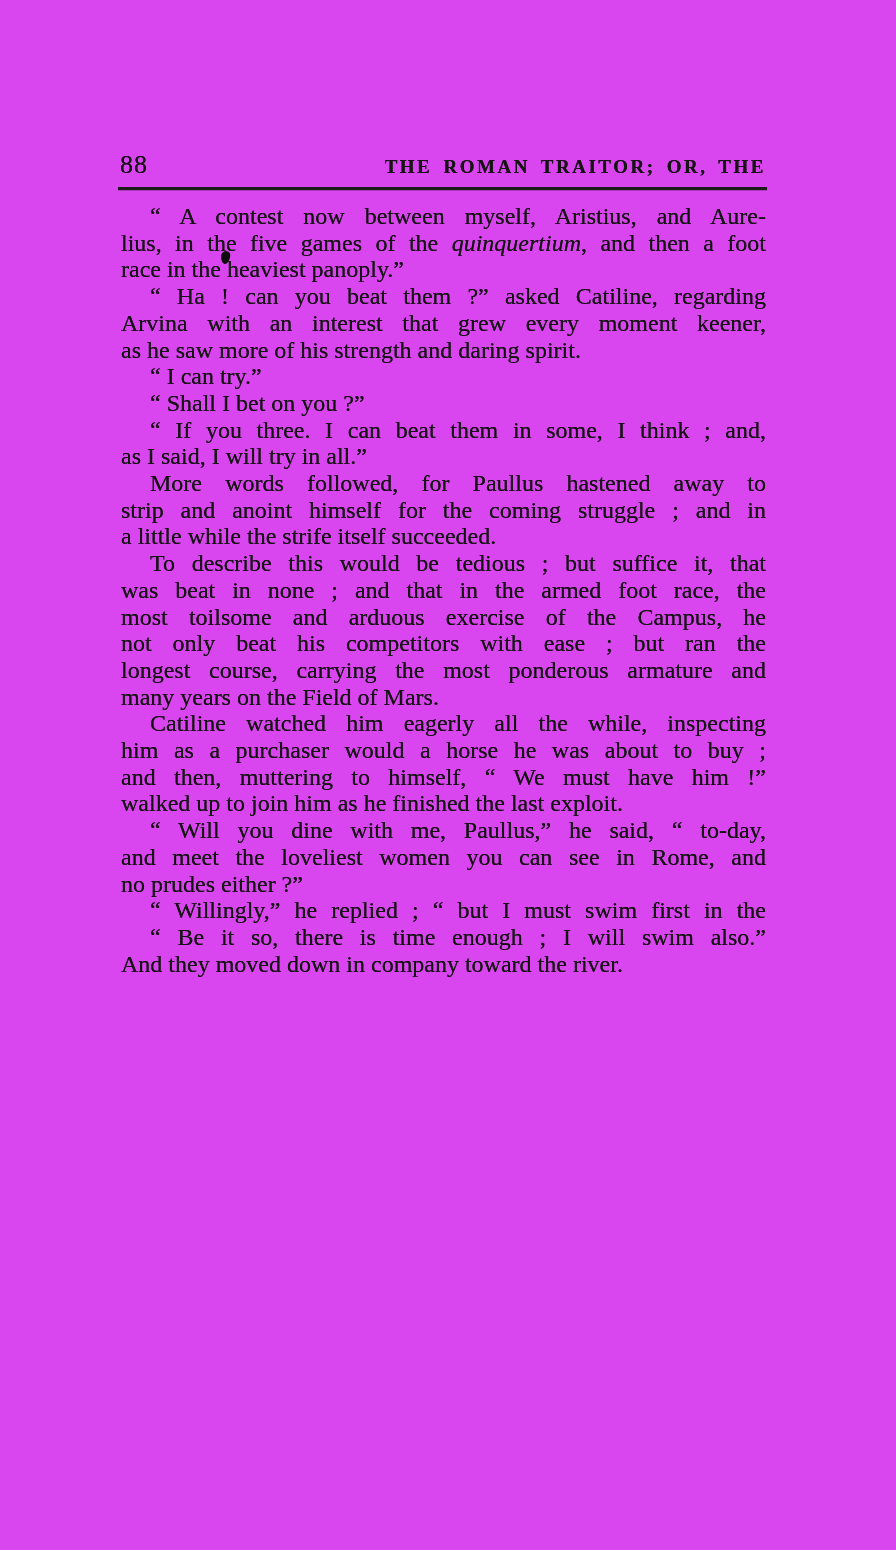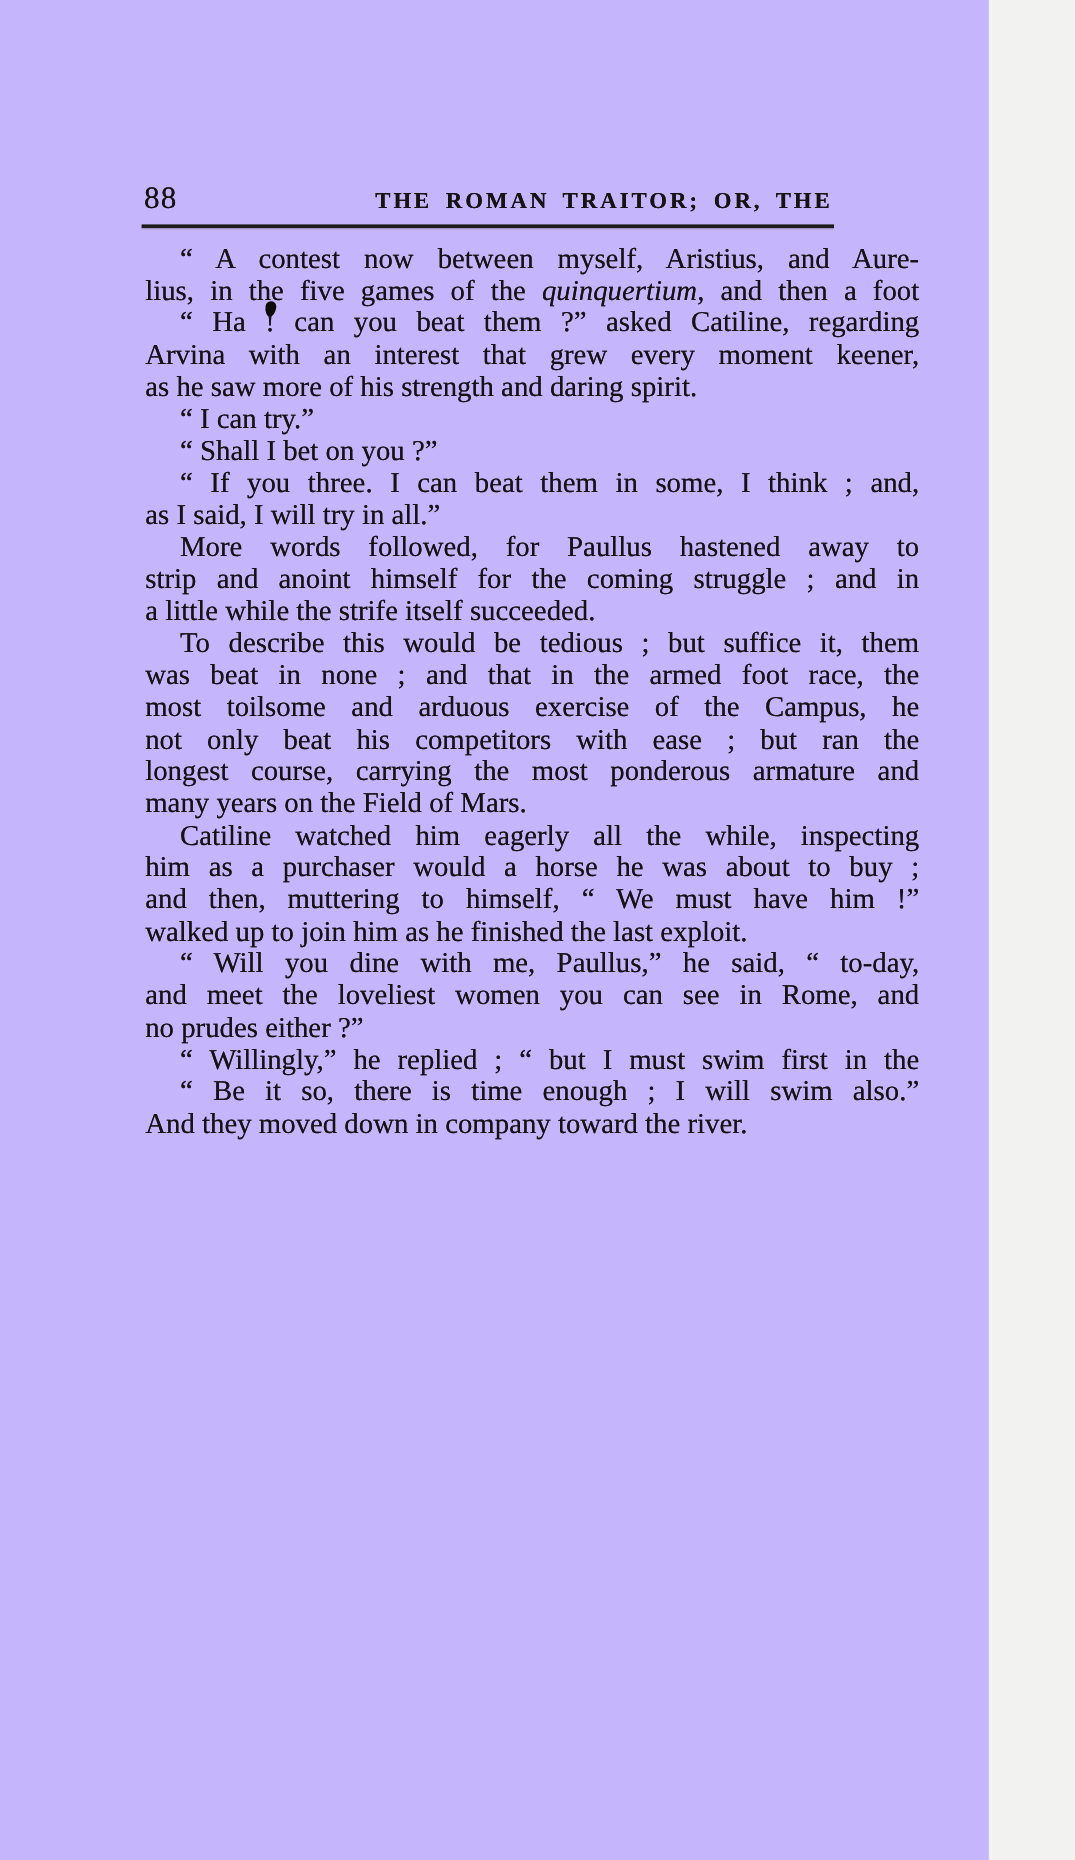--- a/index.html
+++ b/index.html
@@ -3,22 +3,22 @@
 <meta charset="utf-8">
 <style>
   html, body { margin: 0; padding: 0; }
   body {
     width: 896px; height: 1550px;
     background: #f2f2f0;
     font-family: "Liberation Serif", "DejaVu Serif", serif;
   }
   .page {
     position: relative;
-    width: 824px; height: 1550px;
-    background: #c4b5fd;
+    width: 896px; height: 1550px;
+    background: #d946ef;
     color: #151413;
     overflow: hidden;
   }
   
   .header {
     position: absolute;
     left: 120px; right: 130px; top: 150px;
     display: flex;
     align-items: baseline;
   }
@@ -78,20 +78,21 @@
     <span class="page-number">88</span>
     <span class="running-header">THE ROMAN TRAITOR; OR, THE</span>
   </div>
 
   <div class="header-rule"></div>
 
   <div class="text-body">
       <div class="paragraph">
         <div class="line first">“ A contest now between myself, Aristius, and Aure-</div>
         <div class="line">lius, in the five games of the <i>quinquertium</i>, and then a foot</div>
+        <div class="line last">race in the heaviest panoply.”</div>
       </div>
       <div class="paragraph">
         <div class="line first">“ Ha ! can you beat them ?” asked Catiline, regarding</div>
         <div class="line">Arvina with an interest that grew every moment keener,</div>
         <div class="line last">as he saw more of his strength and daring spirit.</div>
       </div>
       <div class="paragraph">
         <div class="line first last">“ I can try.”</div>
       </div>
       <div class="paragraph">
@@ -100,21 +101,21 @@
       <div class="paragraph">
         <div class="line first">“ If you three.  I can beat them in some, I think ; and,</div>
         <div class="line last">as I said, I will try in all.”</div>
       </div>
       <div class="paragraph">
         <div class="line first">More words followed, for Paullus hastened away to</div>
         <div class="line">strip and anoint himself for the coming struggle ; and in</div>
         <div class="line last">a little while the strife itself succeeded.</div>
       </div>
       <div class="paragraph">
-        <div class="line first">To describe this would be tedious ; but suffice it, them</div>
+        <div class="line first">To describe this would be tedious ; but suffice it, that</div>
         <div class="line">was beat in none ; and that in the armed foot race, the</div>
         <div class="line">most toilsome and arduous exercise of the Campus, he</div>
         <div class="line">not only beat his competitors with ease ; but ran the</div>
         <div class="line">longest course, carrying the most ponderous armature and</div>
         <div class="line last">many years on the Field of Mars.</div>
       </div>
       <div class="paragraph">
         <div class="line first">Catiline watched him eagerly all the while, inspecting</div>
         <div class="line">him as a purchaser would a horse he was about to buy ;</div>
         <div class="line">and then, muttering to himself, “ We must have him !”</div>

